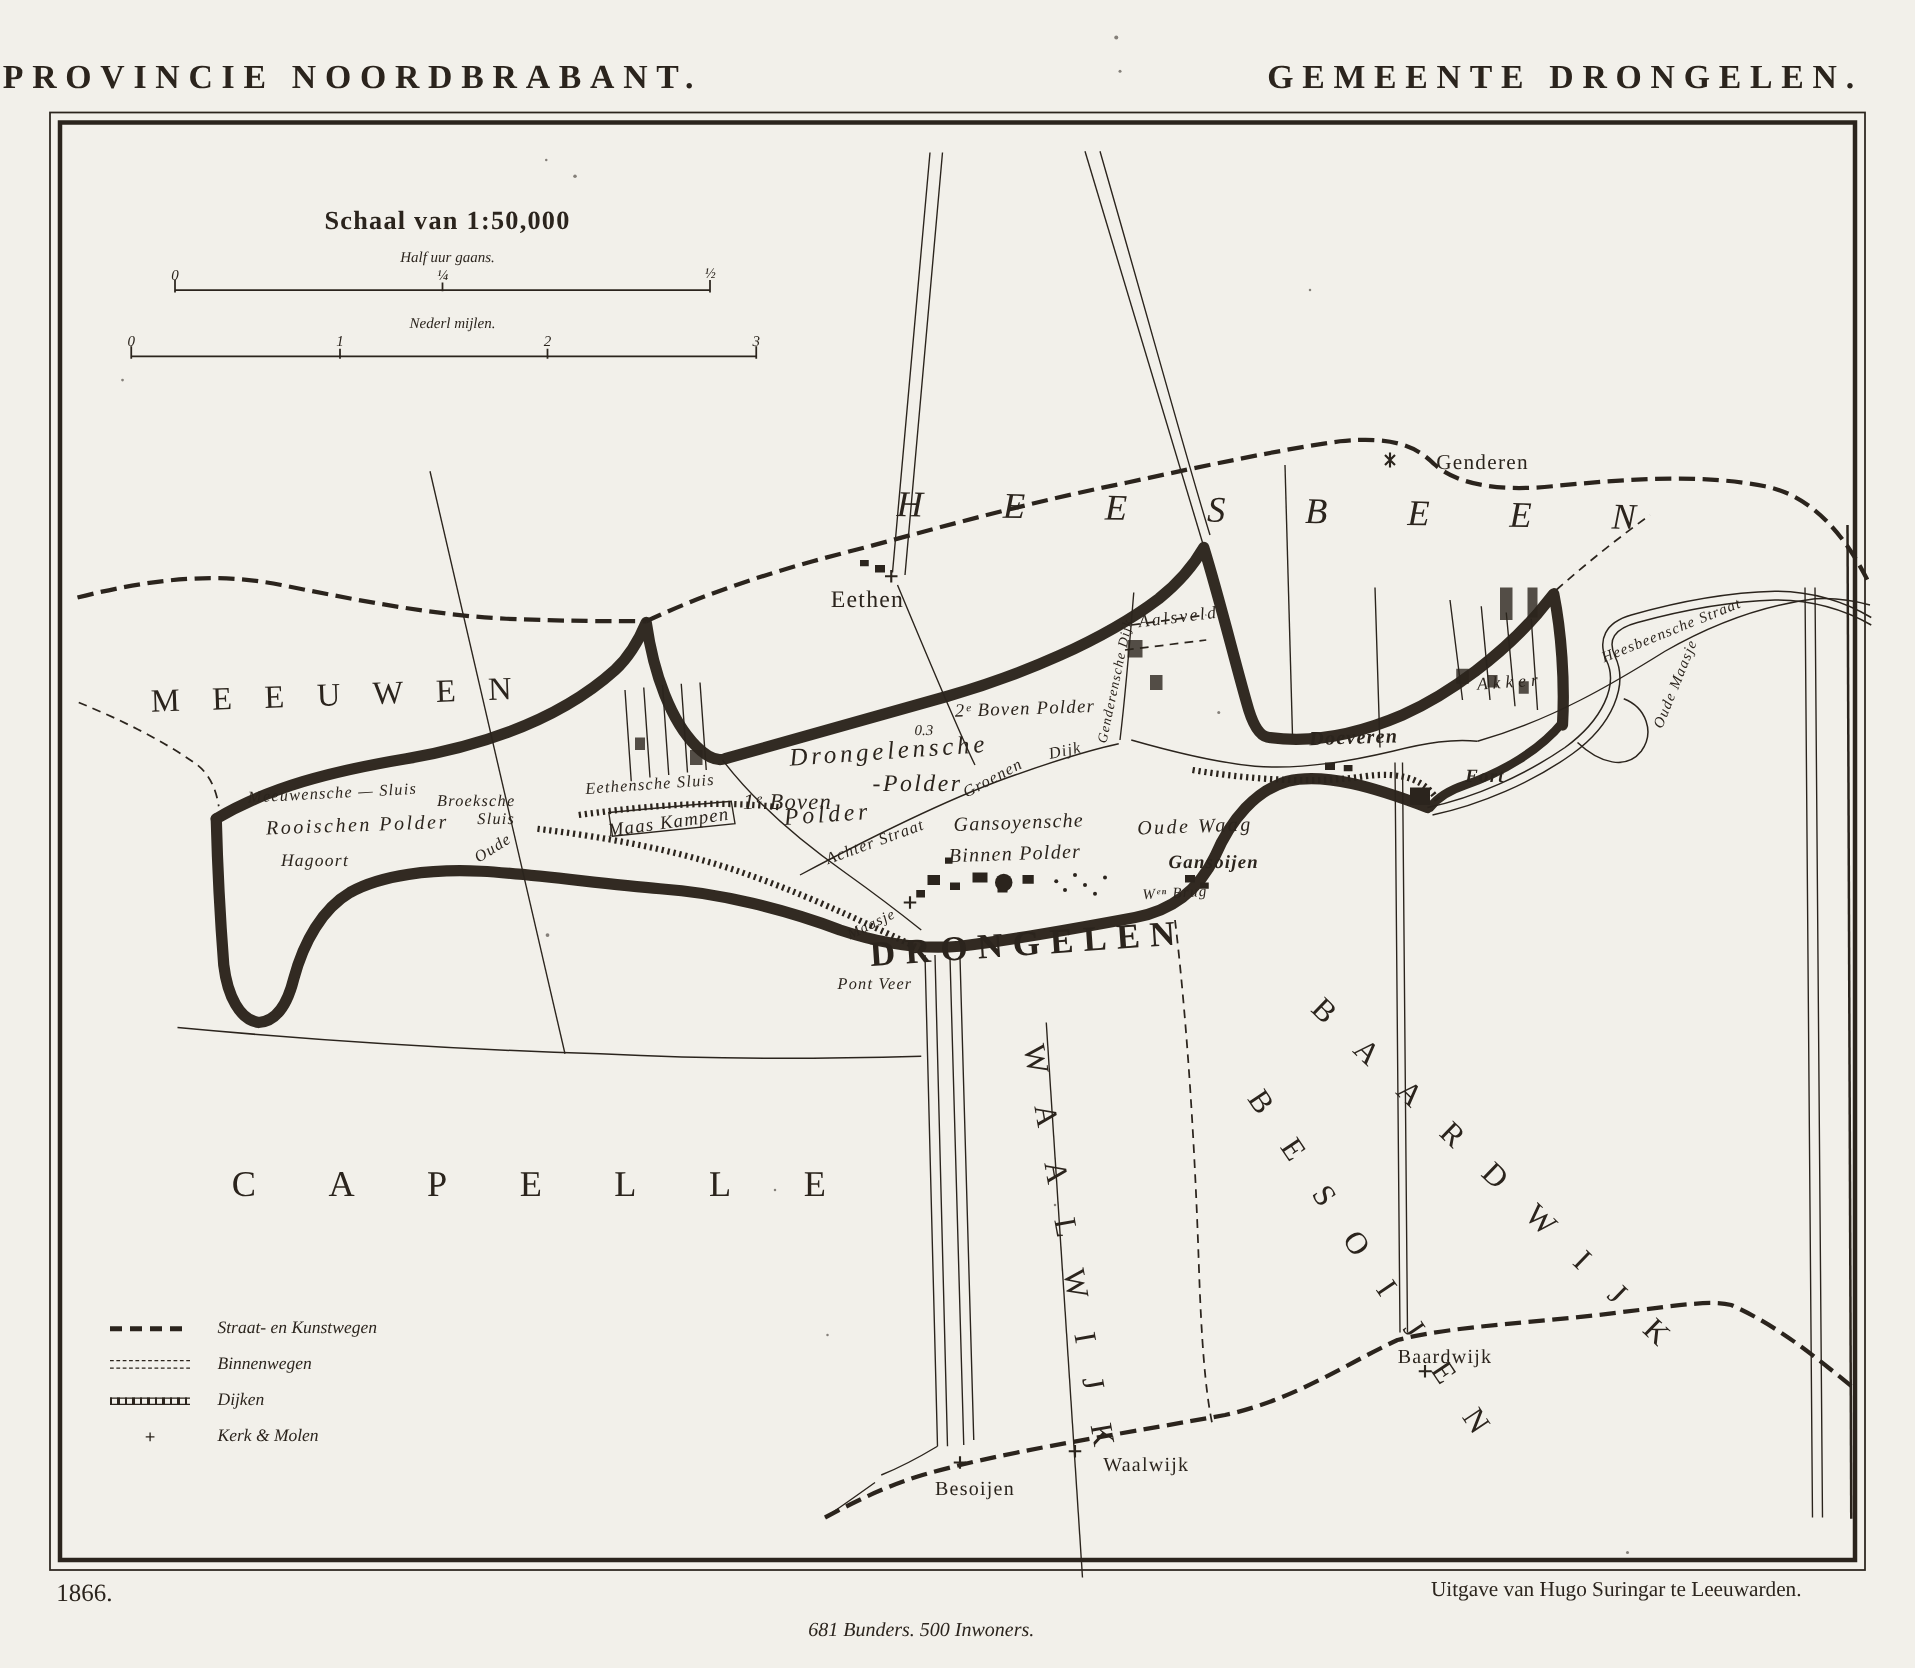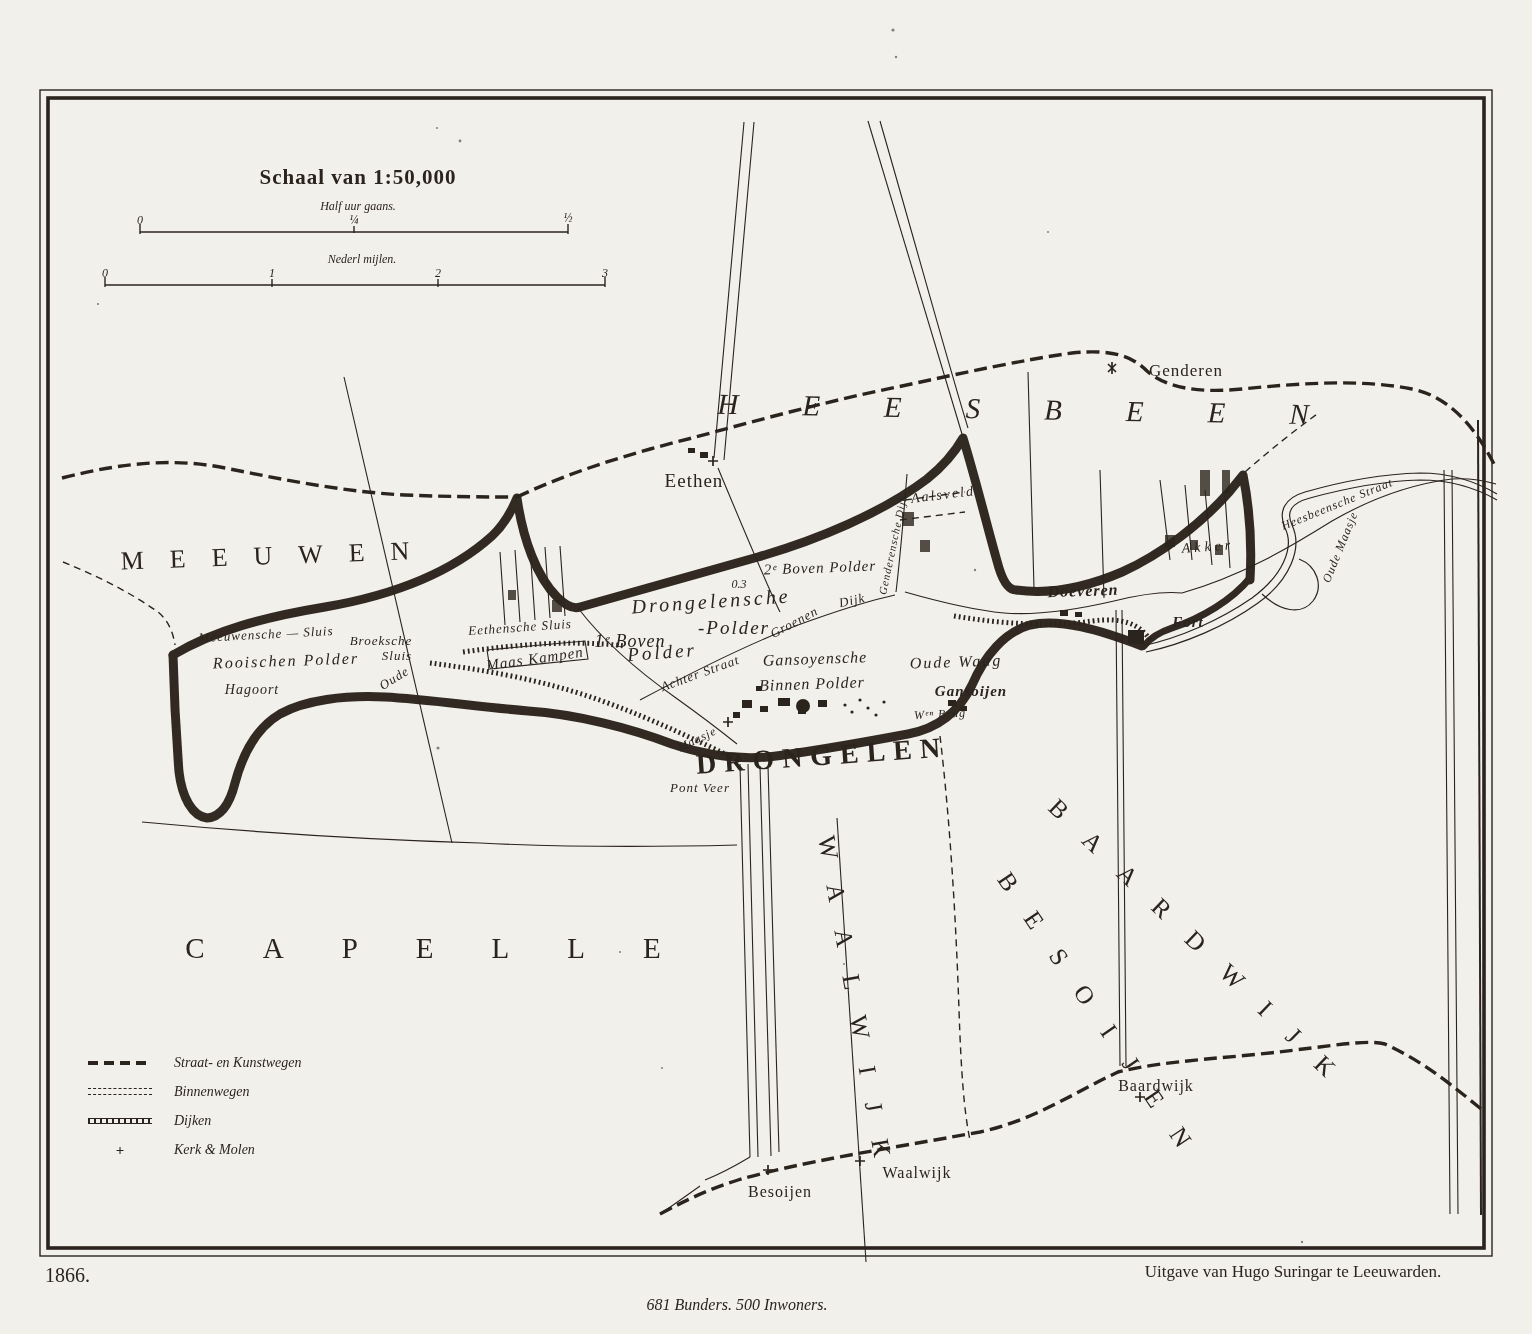--- a/index.html
+++ b/index.html
@@ -179,20 +179,22 @@
         <circle cx="98" cy="304" r="1.1"></circle>
           <circle cx="1302" cy="1242" r="1.2"></circle>
           <circle cx="438" cy="748" r="1.5"></circle>
         <circle cx="975" cy="570" r="1.2"></circle>
           <circle cx="844" cy="964" r="1"></circle>
           <circle cx="662" cy="1068" r="1"></circle>
       </g>
     </g>
   </svg>
 
+  <div class="t title" style="left:282px;top:62px">PROVINCIE NOORDBRABANT.</div>
+  <div class="t title" style="left:1252px;top:62px">GEMEENTE DRONGELEN.</div>
 
   <div class="t scale-head" style="left:358px;top:177px">Schaal van 1:50,000</div>
   <div class="t scale-sub" style="left:358px;top:206px">Half uur gaans.</div>
   <span class="t tick" style="left:140px;top:228px">0</span>
   <span class="t tick" style="left:354px;top:228px">¼</span>
   <span class="t tick" style="left:568px;top:226px">½</span>
   <div class="t scale-sub" style="left:362px;top:259px">Nederl mijlen.</div>
   <span class="t tick" style="left:105px;top:281px">0</span>
   <span class="t tick" style="left:272px;top:281px">1</span>
   <span class="t tick" style="left:438px;top:281px">2</span>

